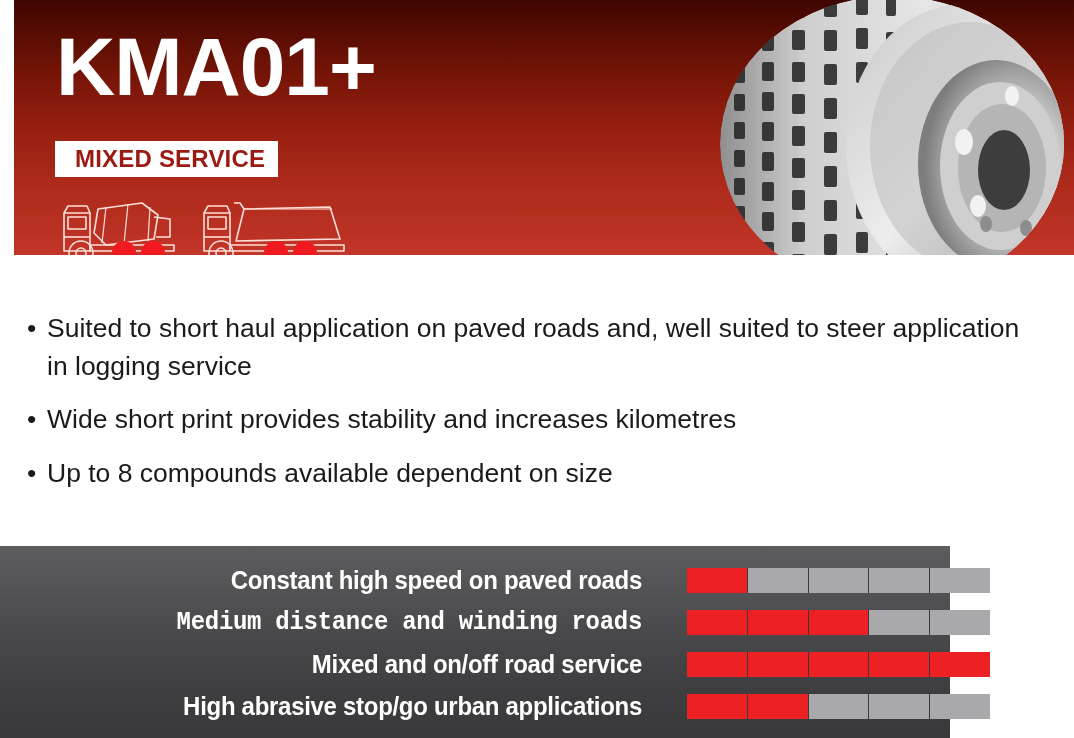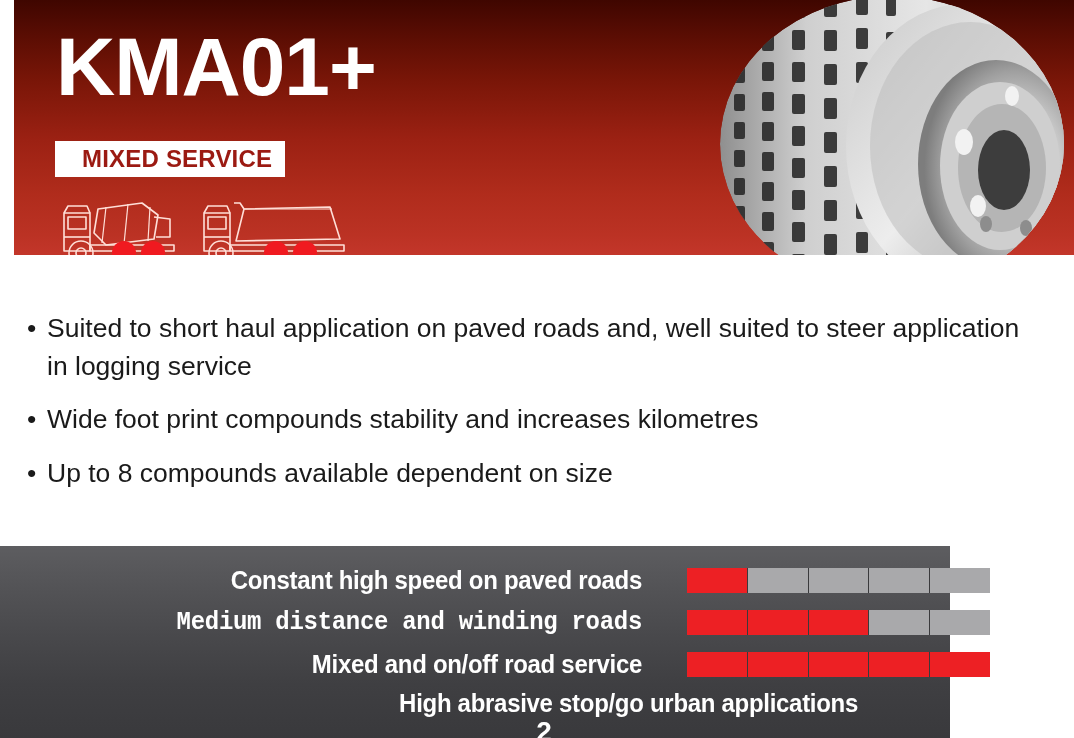--- a/index.html
+++ b/index.html
@@ -42,21 +42,21 @@
     letter-spacing: -1px;
     line-height: 1;
     white-space: nowrap;
   }
 
   .service-badge {
     position: absolute;
     left: 41px;
     top: 141px;
     background: #ffffff;
-    padding: 5px 13px 6px 27px;
+    padding: 5px 13px 6px 20px;
     box-sizing: border-box;
     height: 36px;
     display: flex;
     align-items: center;
   }
   .service-badge-text {
     font-size: 24px;
     font-weight: bold;
     color: #9b1a12;
     letter-spacing: 0.2px;
@@ -349,21 +349,21 @@
 </div>
 
 <div class="body-section">
   <div class="bullet-list">
     <div class="bullet-item">
       <span class="bullet-dot">•</span>
       <span class="bullet-text">Suited to short haul application on paved roads and, well suited to steer application in logging service</span>
     </div>
     <div class="bullet-item">
       <span class="bullet-dot">•</span>
-      <span class="bullet-text">Wide foot print compounds stability and increases kilometres</span>
+      <span class="bullet-text">Wide short print provides stability and increases kilometres</span>
     </div>
     <div class="bullet-item">
       <span class="bullet-dot">•</span>
       <span class="bullet-text">Up to 8 compounds available dependent on size</span>
     </div>
   </div>
 </div>
 
 <div class="ratings-panel">
 
@@ -396,21 +396,21 @@
     <span class="rating-bar">
       <span class="bar-seg on"></span>
       <span class="bar-seg on"></span>
       <span class="bar-seg on"></span>
       <span class="bar-seg on"></span>
       <span class="bar-seg on"></span>
     </span>
     <span class="rating-value">5</span>
   </div>
 
-  <div class="rating-row" style="top:143px;flex-direction:column;">
+  <div class="rating-row" style="top:143px;">
     <span class="rating-label">High abrasive stop/go urban applications</span>
     <span class="rating-bar">
       <span class="bar-seg on"></span>
       <span class="bar-seg on"></span>
       <span class="bar-seg off"></span>
       <span class="bar-seg off"></span>
       <span class="bar-seg off"></span>
     </span>
     <span class="rating-value">2</span>
   </div>

